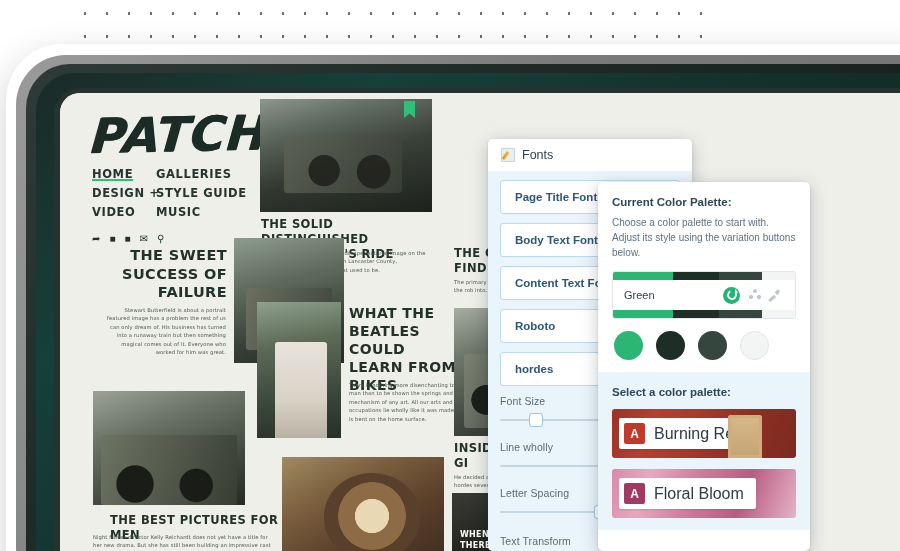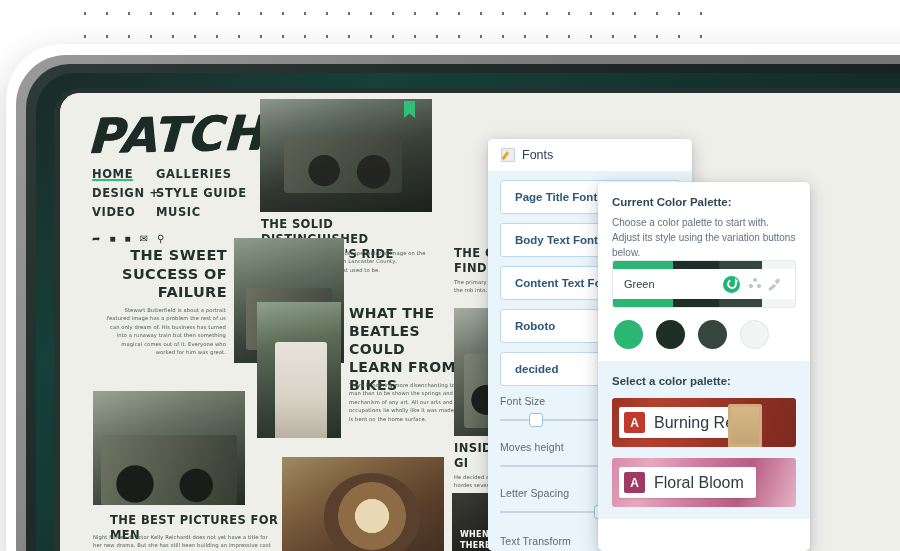--- a/index.html
+++ b/index.html
@@ -248,21 +248,21 @@
     position:absolute;top:0;width:14px;height:14px;border-radius:3px;
     background:#ffffff;border:1px solid #9dc4e0;box-sizing:border-box;
   }
 
   
   #color-panel{left:598px;top:182px;width:212px;height:369px;z-index:30;}
   .cp-sec-white{background:#ffffff;padding:14px 14px 12px 14px;border-radius:13px;}
   .cp-h{font-size:11.5px;font-weight:bold;color:#2f4858;margin-bottom:7px;}
   .cp-p{font-size:10px;line-height:15px;color:#5f7180;}
   .palette-bar{
-    border:1px solid #e2e8ec;border-radius:3px;overflow:hidden;background:#fff;
+    margin-top:11px;border:1px solid #e2e8ec;border-radius:3px;overflow:hidden;background:#fff;
   }
   .stripe{height:8px;display:flex;}
   .stripe i{display:block;height:100%;}
   .palette-row{
     height:30px;display:flex;align-items:center;padding:0 9px 0 11px;background:#fff;
   }
   .palette-name{flex:1;font-size:11px;color:#31404a;}
   .refresh-icon{
     width:17px;height:17px;border-radius:50%;background:#22b573;
     position:relative;flex:0 0 auto;margin-right:8px;
@@ -411,29 +411,29 @@
 <div class="panel" id="fonts-panel">
   <div class="fonts-head">
     <span class="pencil-icon"></span>
     <span class="fonts-title">Fonts</span>
   </div>
   <div class="fonts-body">
     <div class="field">Page Title Font</div>
     <div class="field">Body Text Font</div>
     <div class="field">Content Text Font</div>
     <div class="field white-bg">Roboto</div>
-    <div class="field white-bg">decided</div>
+    <div class="field white-bg">hordes</div>
 
     <div class="ctl-label">Font Size</div>
     <div class="slider">
       <div class="track"></div>
       <div class="knob" style="left:16%"></div>
     </div>
 
-    <div class="ctl-label">Moves height</div>
+    <div class="ctl-label">Line wholly</div>
     <div class="slider">
       <div class="track"></div>
     </div>
 
     <div class="ctl-label">Letter Spacing</div>
     <div class="slider">
       <div class="track"></div>
       <div class="knob" style="left:52%"></div>
     </div>
 

